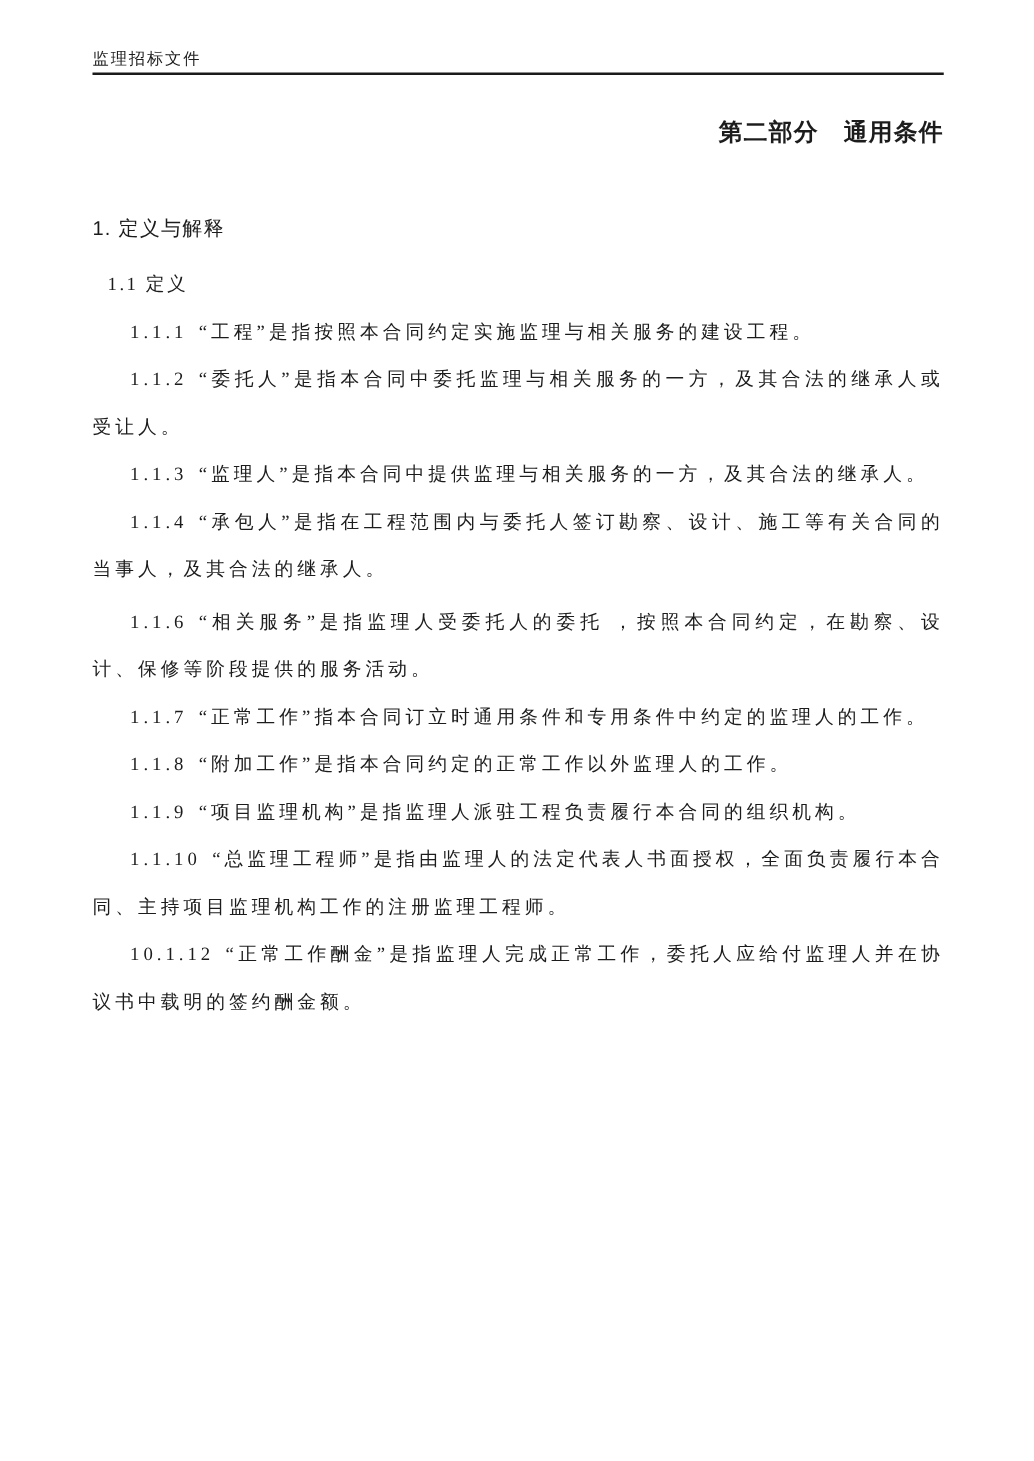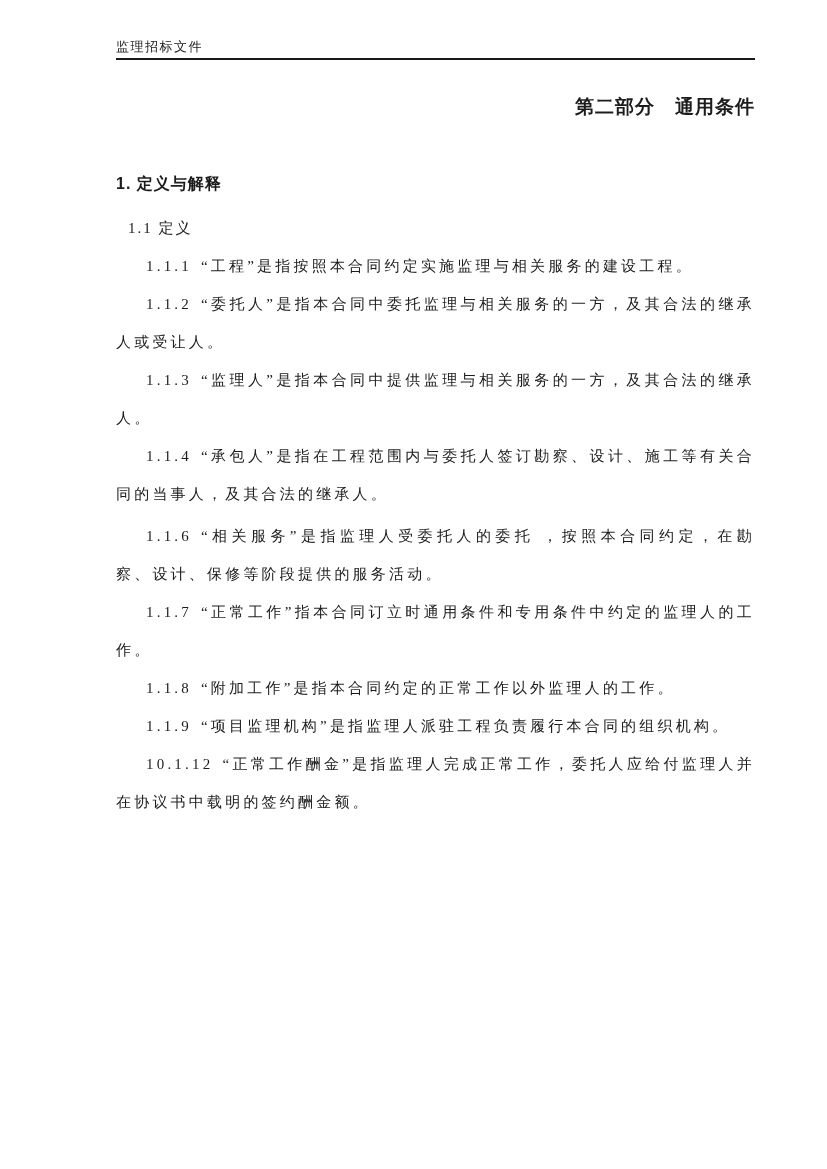--- a/index.html
+++ b/index.html
@@ -10,21 +10,21 @@
   .page {
     position: relative;
     width: 827px;
     height: 1169px;
     background: #ffffff;
     color: #1c1c1c;
     font-family: "Liberation Serif", "DejaVu Serif", serif;
     overflow: hidden;
   }
   .content {
-    margin-left: 116px;
+    margin-left: 74px;
     margin-right: 72px; 
   }
   .header {
     padding-top: 39px;
     padding-bottom: 4px;
     border-bottom: 2px solid #1a1a1a;
     font-size: 13px;
     letter-spacing: 1.5px;
     line-height: 15px;
   }
@@ -33,21 +33,21 @@
     text-align: right;
     font-family: "Liberation Sans", "DejaVu Sans", sans-serif;
     font-weight: bold;
     font-size: 19px;
     line-height: 26px;
     letter-spacing: 1px;
   }
   .heading1 {
     margin: 55px 0 0 0;
     font-family: "Liberation Sans", "DejaVu Sans", sans-serif;
-    font-weight: bold;
+    font-weight: normal;
     font-size: 16px;
     line-height: 18px;
     letter-spacing: 1px;
   }
   .subheading {
     margin: 16px 0 0 0;
     font-size: 15px;
     line-height: 38px;
     letter-spacing: 2px;
     padding-left: 12px;
@@ -99,18 +99,19 @@
 
 
     <p class="body-par after-small"><span class="num">1.1.6</span><span>“相关服务”是指监理人受委托人的委托 ，按照本合同约定，在勘察、设计、保修等阶段提供的服务活动。</span></p>
 
     <p class="body-par"><span class="num">1.1.7</span><span>“正常工作”指本合同订立时通用条件和专用条件中约定的监理人的工作。</span></p>
 
     <p class="body-par"><span class="num">1.1.8</span><span>“附加工作”是指本合同约定的正常工作以外监理人的工作。</span></p>
 
     <p class="body-par"><span class="num">1.1.9</span><span>“项目监理机构”是指监理人派驻工程负责履行本合同的组织机构。</span></p>
 
+    <p class="body-par"><span class="num">1.1.10</span><span>“总监理工程师”是指由监理人的法定代表人书面授权，全面负责履行本合同、主持项目监理机构工作的注册监理工程师。</span></p>
 
 
     <p class="body-par"><span class="num">10.1.12</span><span>“正常工作酬金”是指监理人完成正常工作，委托人应给付监理人并在协议书中载明的签约酬金额。</span></p>
 
   </div>
 </div>
 
 </body></html>

